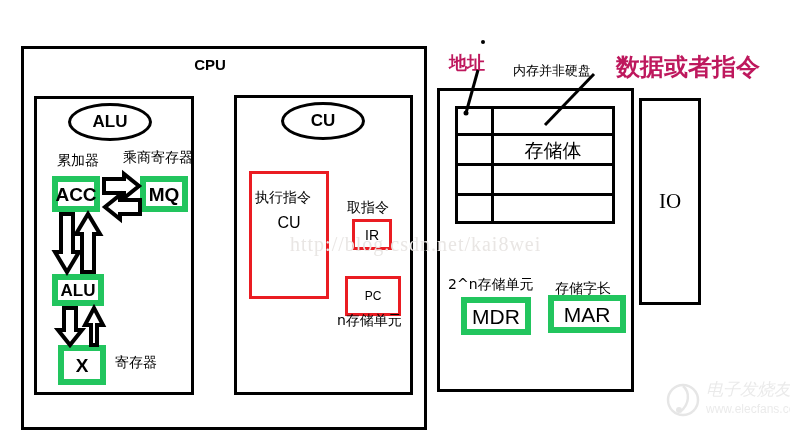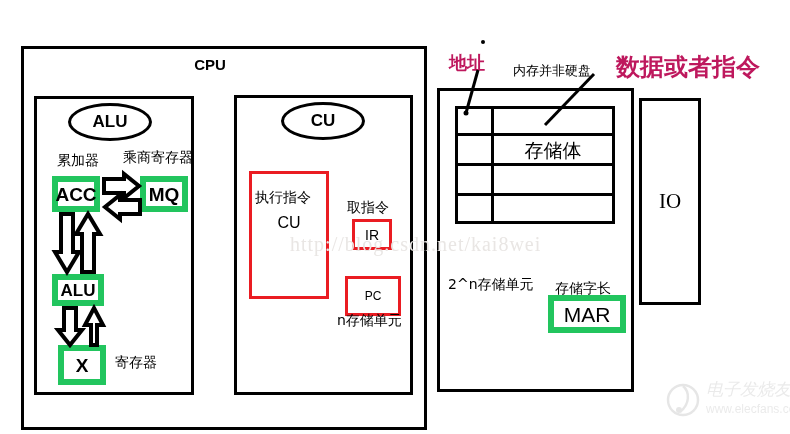--- a/index.html
+++ b/index.html
@@ -180,20 +180,23 @@
 
   <div class="memcell" style="left:455px; top:193px; width:39px; height:31px;"></div>
   <div class="memcell" style="left:491px; top:193px; width:124px; height:31px;"></div>
 
   <div class="lbl-center" style="left:491px; top:138px; width:124px; height:24px; font-size:19px;
               font-family:'DejaVu Sans','Liberation Sans',sans-serif;">存储体</div>
 
   <div class="lbl cn" style="left:448px; top:277px;">2^n存储单元</div>
   <div class="lbl cn" style="left:555px; top:281px;">存储字长</div>
 
+  <div class="box-thin lbl-center" style="left:461px; top:297px; width:70px; height:38px; font-size:21px;">
+    <span>MDR</span>
+  </div>
   <div class="box-thin lbl-center" style="left:548px; top:295px; width:78px; height:38px; font-size:21px;">
     <span>MAR</span>
   </div>
 
   <div class="box lbl-center serif" style="left:639px; top:98px; width:62px; height:207px; font-size:21px;">
     <span>IO</span>
   </div>
 
   <div class="lbl orange" style="left:449px; top:54px; font-size:18px;
               font-family:'DejaVu Sans','Liberation Sans',sans-serif;">地址</div>

